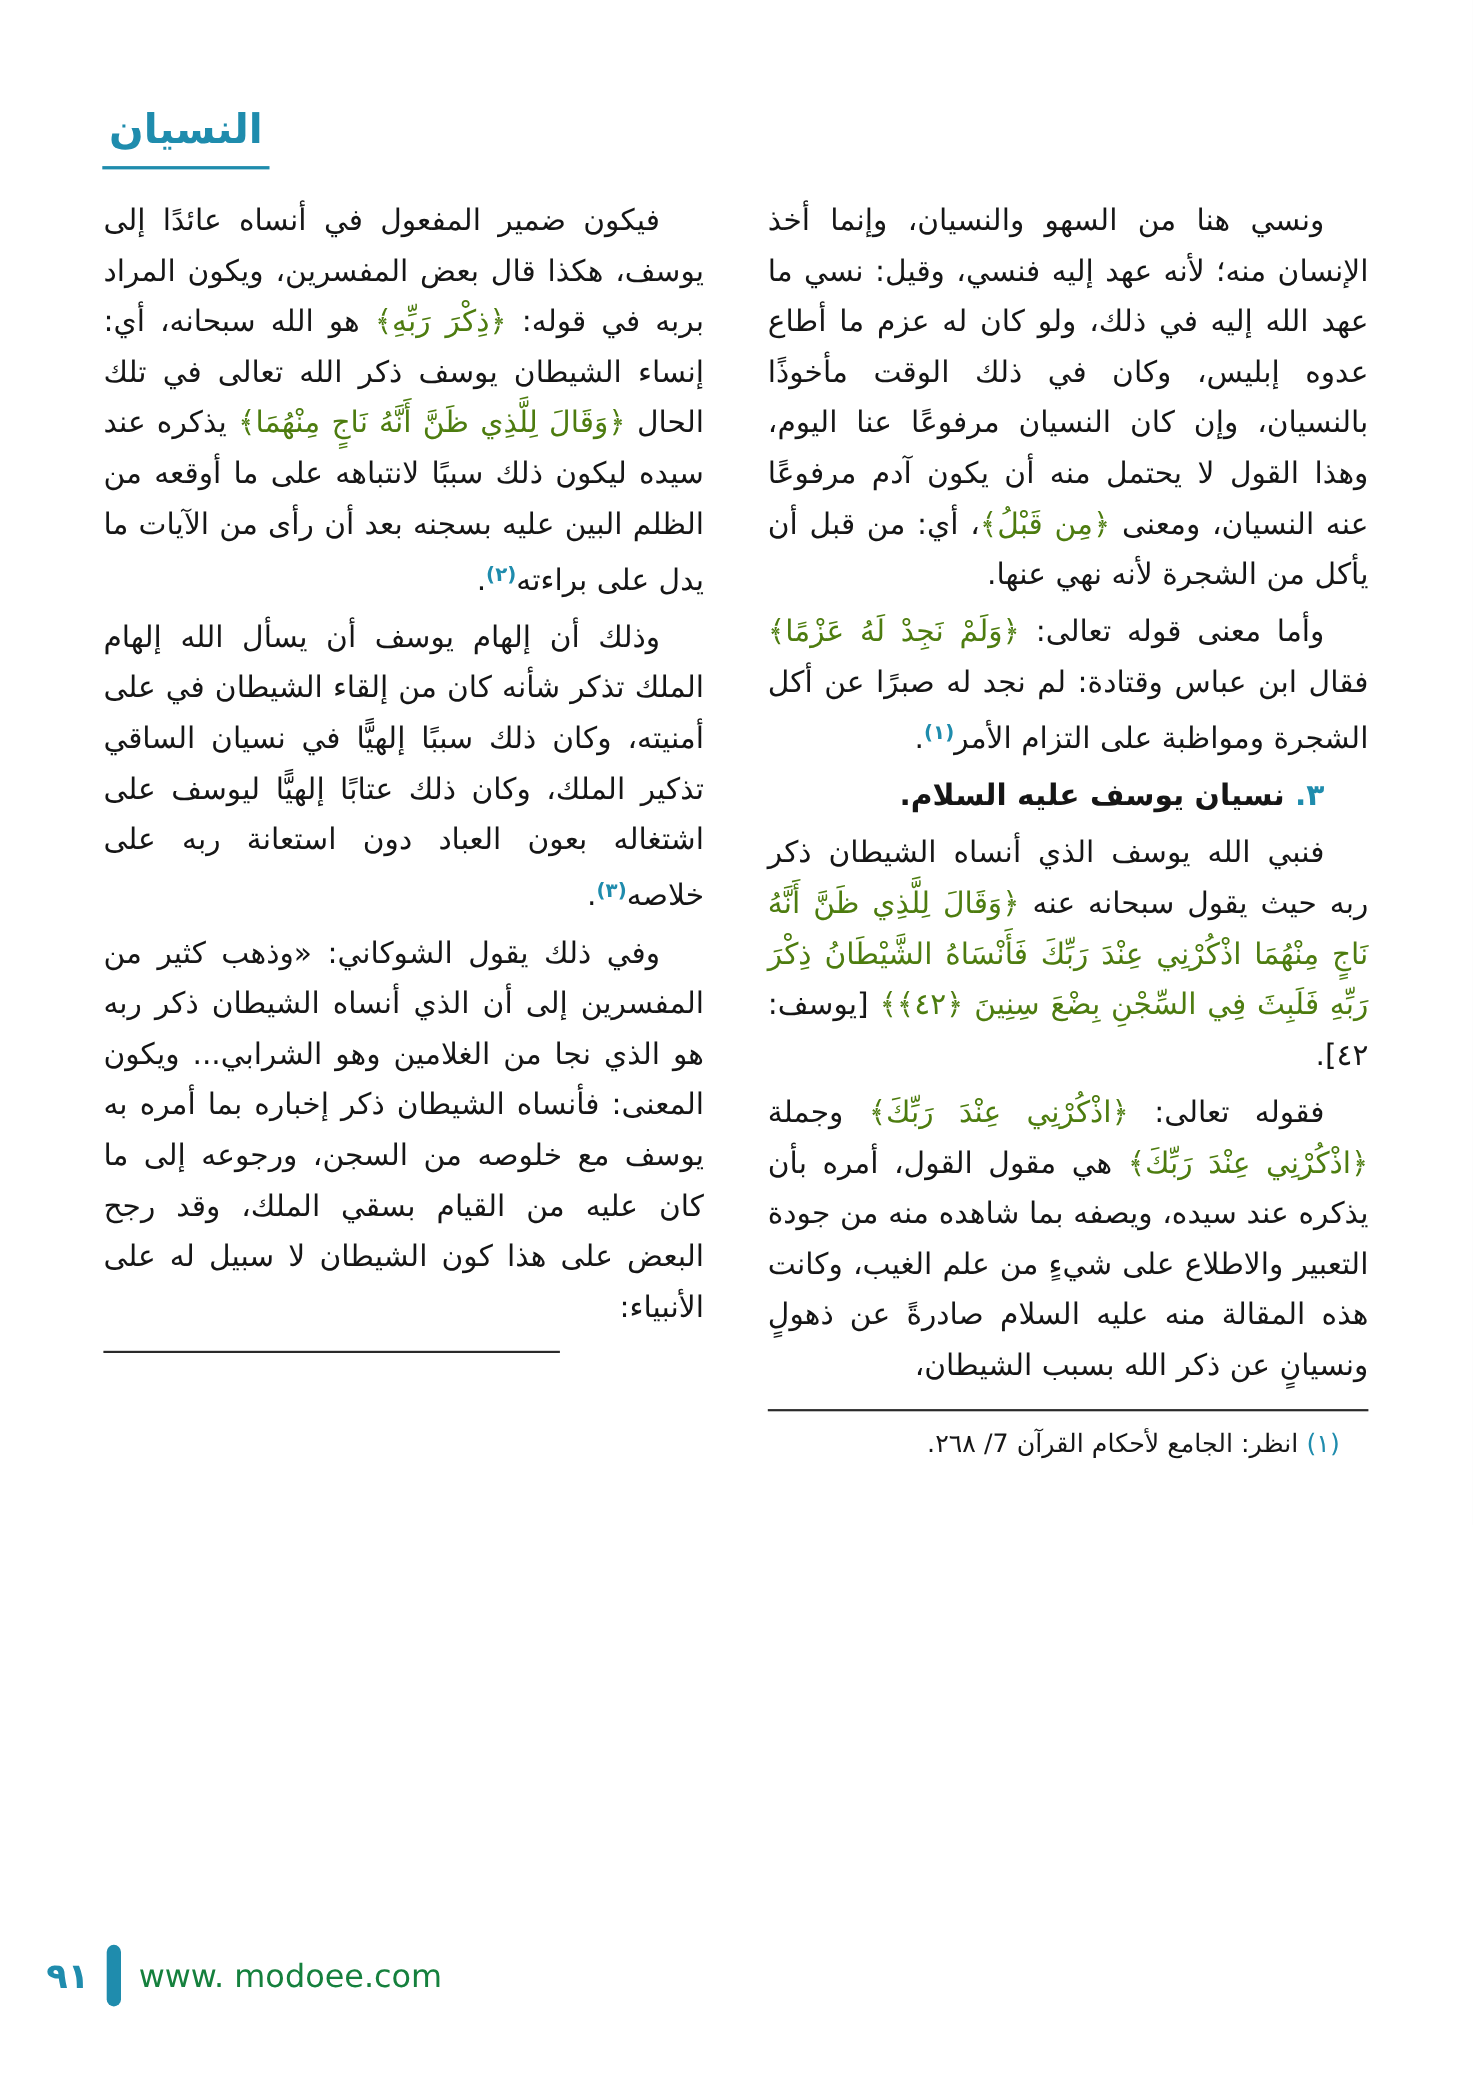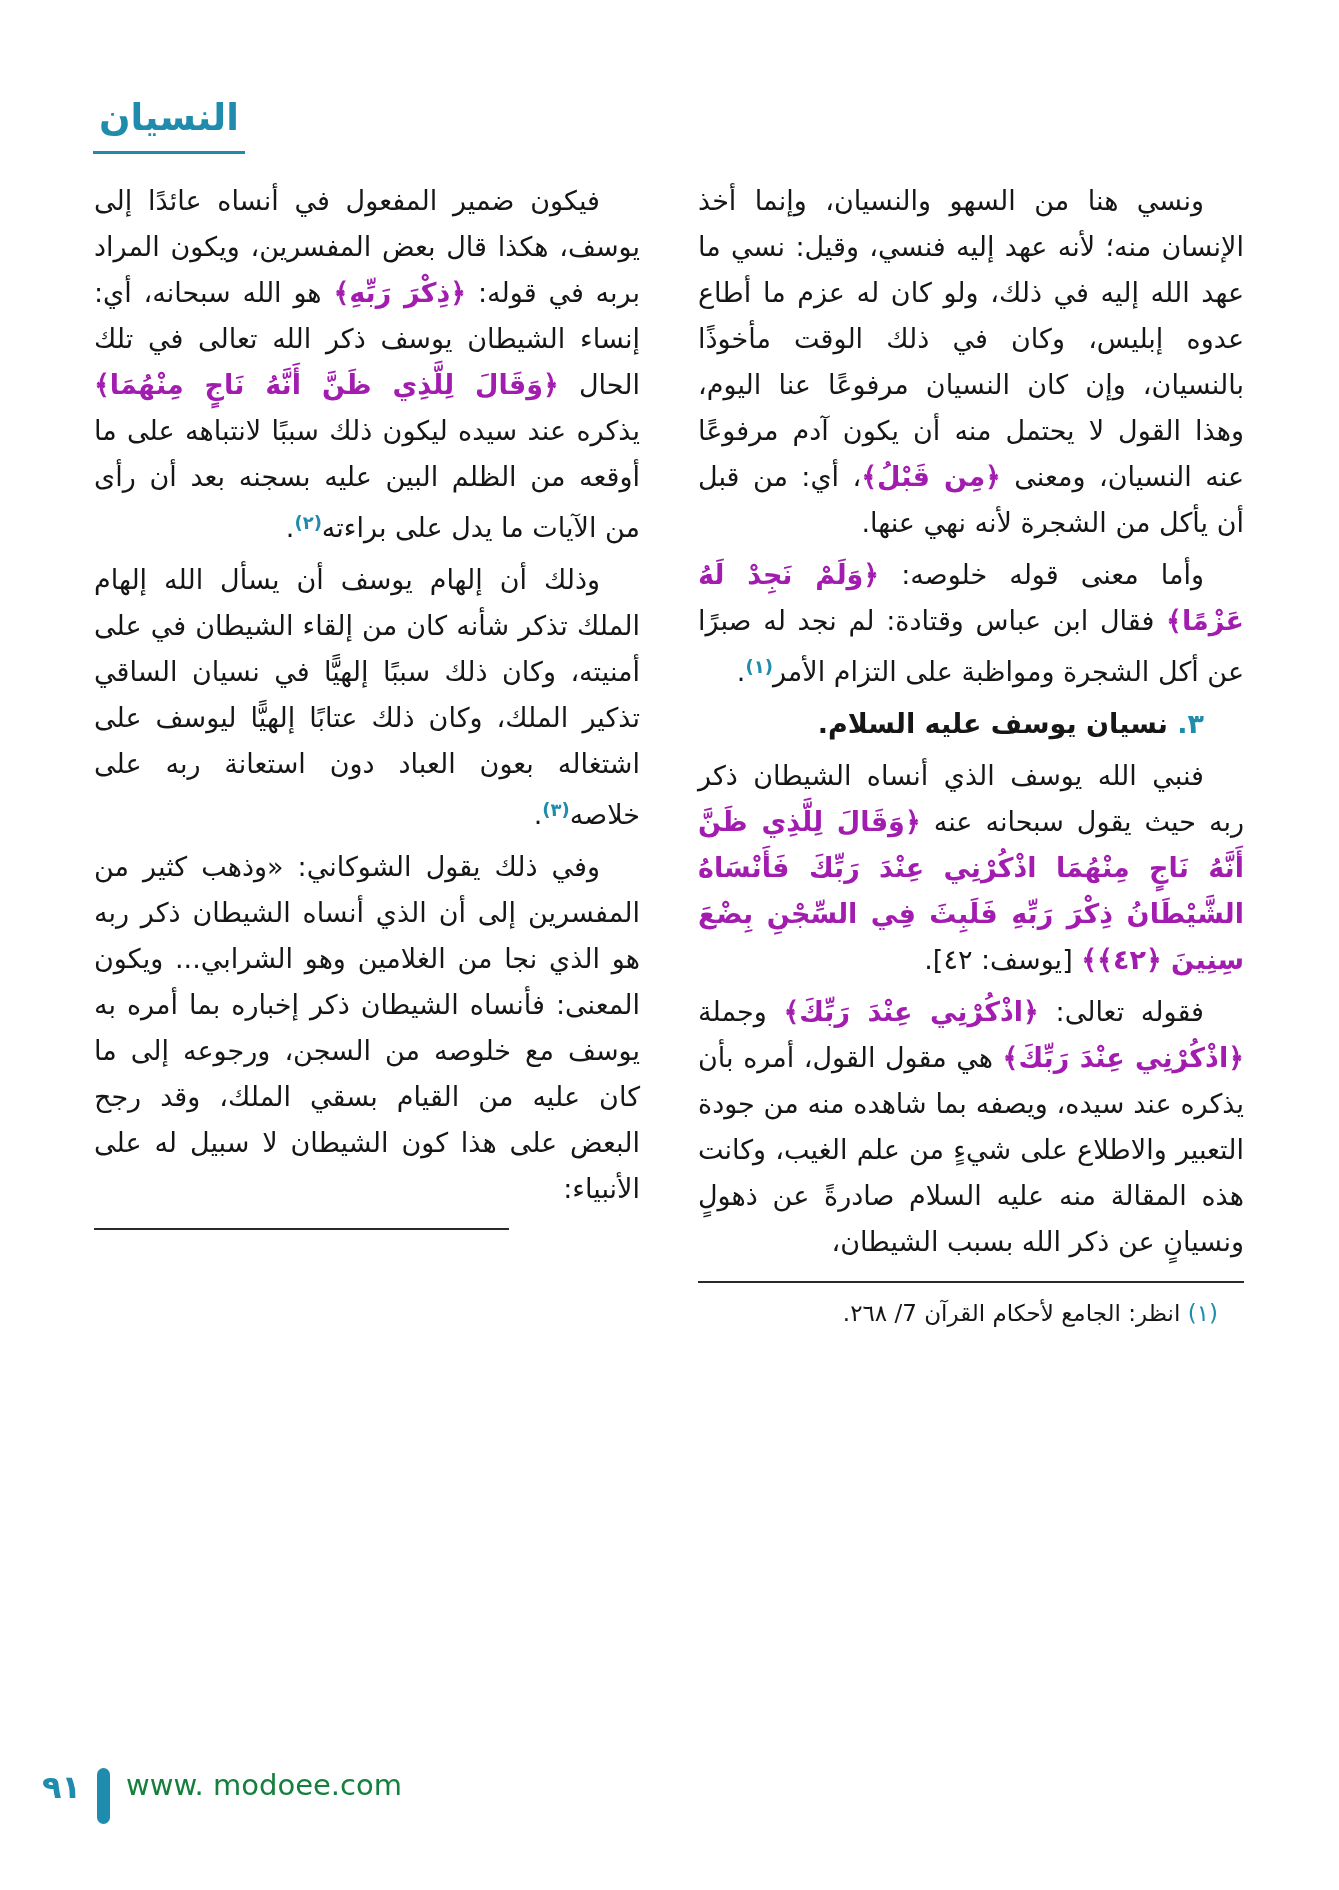--- a/index.html
+++ b/index.html
@@ -36,21 +36,21 @@
   .para{
     margin:0 0 6px 0;
     font-size:27px;
     line-height:46px;
     text-align:justify;
     text-indent:40px;
     color:#161616;
   }
   .para.heading{font-weight:bold;}
   .seg-text{color:#161616;}
-  .seg-quran{color:#a21caf;font-weight:bold;}
+  .seg-quran{color:#4d7c0f;font-weight:normal;}
   .seg-num{color:#1f8cad;font-weight:bold;}
   .seg-note{
     color:#1f8cad;
     font-size:18px;
     vertical-align:8px;
     font-weight:bold;
   }
   
   .fn-sep{
     border:0;border-top:2px solid #2a2a2a;
@@ -65,20 +65,21 @@
     text-align:justify;
     padding-right:26px;
     color:#161616;
   }
   .fn-marker{color:#1f8cad;}
   
   .footer{
     position:absolute;
     bottom:66px;left:42px;
     display:flex;
+    align-items:center;
     gap:16px;
     direction:ltr;
   }
   .page-number{
     color:#1f8cad;
     font-size:32px;
     font-weight:bold;
   }
   .footer-bar{
     width:13px;height:56px;
@@ -95,21 +96,21 @@
 
 <div class="page">
 
   <div class="header-title">النسيان</div>
 
   <div class="content">
 
     <div class="col col-right">
       <div class="paras">
           <p class="para"><span class="seg-text">ونسي هنا من السهو والنسيان، وإنما أخذ الإنسان منه؛ لأنه عهد إليه فنسي، وقيل: نسي ما عهد الله إليه في ذلك، ولو كان له عزم ما أطاع عدوه إبليس، وكان في ذلك الوقت مأخوذًا بالنسيان، وإن كان النسيان مرفوعًا عنا اليوم، وهذا القول لا يحتمل منه أن يكون آدم مرفوعًا عنه النسيان، ومعنى </span><span class="seg-quran">﴿مِن قَبْلُ﴾</span><span class="seg-text">، أي: من قبل أن يأكل من الشجرة لأنه نهي عنها.</span></p>
-          <p class="para"><span class="seg-text">وأما معنى قوله خلوصه: </span><span class="seg-quran">﴿وَلَمْ نَجِدْ لَهُ عَزْمًا﴾</span><span class="seg-text"> فقال ابن عباس وقتادة: لم نجد له صبرًا عن أكل الشجرة ومواظبة على التزام الأمر</span><span class="seg-note">(١)</span><span class="seg-text">.</span></p>
+          <p class="para"><span class="seg-text">وأما معنى قوله تعالى: </span><span class="seg-quran">﴿وَلَمْ نَجِدْ لَهُ عَزْمًا﴾</span><span class="seg-text"> فقال ابن عباس وقتادة: لم نجد له صبرًا عن أكل الشجرة ومواظبة على التزام الأمر</span><span class="seg-note">(١)</span><span class="seg-text">.</span></p>
           <p class="para heading"><span class="seg-num">٣. </span><span class="seg-text">نسيان يوسف عليه السلام.</span></p>
           <p class="para"><span class="seg-text">فنبي الله يوسف الذي أنساه الشيطان ذكر ربه حيث يقول سبحانه عنه </span><span class="seg-quran">﴿وَقَالَ لِلَّذِي ظَنَّ أَنَّهُ نَاجٍ مِنْهُمَا اذْكُرْنِي عِنْدَ رَبِّكَ فَأَنْسَاهُ الشَّيْطَانُ ذِكْرَ رَبِّهِ فَلَبِثَ فِي السِّجْنِ بِضْعَ سِنِينَ ﴿٤٢﴾﴾</span><span class="seg-text"> [يوسف: ٤٢].</span></p>
           <p class="para"><span class="seg-text">فقوله تعالى: </span><span class="seg-quran">﴿اذْكُرْنِي عِنْدَ رَبِّكَ﴾</span><span class="seg-text"> وجملة </span><span class="seg-quran">﴿اذْكُرْنِي عِنْدَ رَبِّكَ﴾</span><span class="seg-text"> هي مقول القول، أمره بأن يذكره عند سيده، ويصفه بما شاهده منه من جودة التعبير والاطلاع على شيءٍ من علم الغيب، وكانت هذه المقالة منه عليه السلام صادرةً عن ذهولٍ ونسيانٍ عن ذكر الله بسبب الشيطان،</span></p>
         </div>
       <hr class="fn-sep">
       <div class="fns">
           <div class="footnote"><span class="fn-marker">(١) </span><span>انظر: الجامع لأحكام القرآن 7/ ٢٦٨.</span></div>
         </div>
     </div>
 

